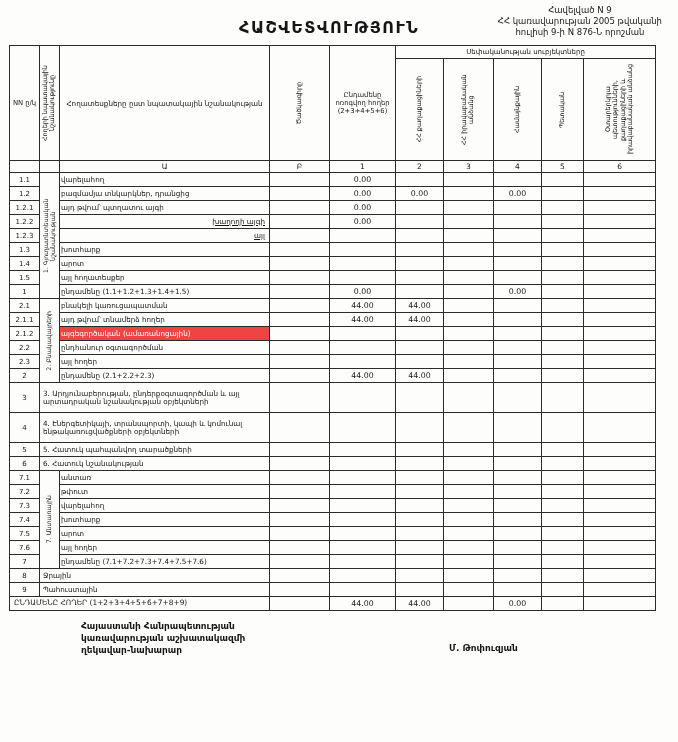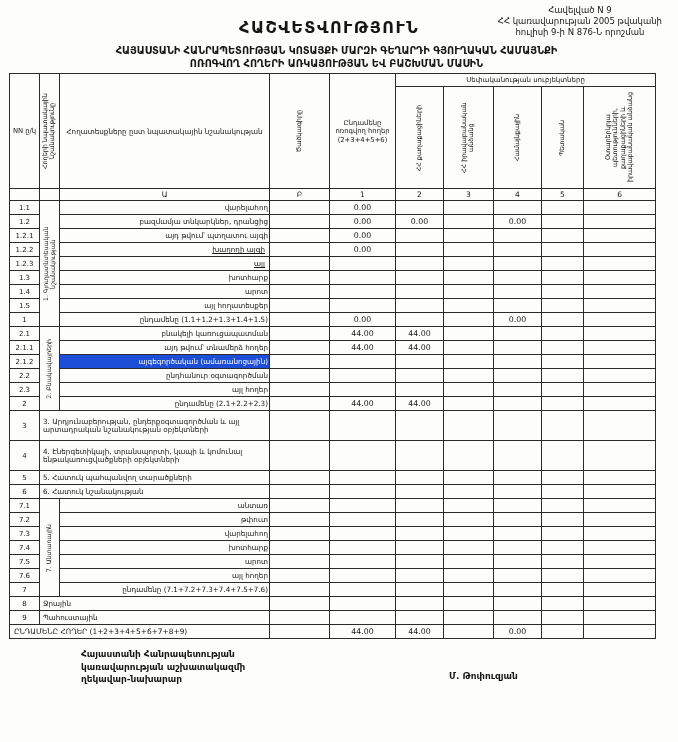--- a/index.html
+++ b/index.html
@@ -69,24 +69,24 @@
     writing-mode: vertical-rl;
     transform: rotate(180deg);
     margin: 0 auto;
     font-size: 6.2px;
     line-height: 1.05;
     max-height: 110px;
     text-align: center;
   }
 
   td.num  { text-align: center; font-size: 7px; }
-  td.desc { text-align: right; font-size: 7.2px; line-height: 1.1; }
+  td.desc { text-align: left; font-size: 7.2px; line-height: 1.1; }
   td.desc.section { text-align: left; padding-left: 3px; }
   td.desc.ind { text-align: right; padding-right: 4px; text-decoration: underline; }
-  td.desc.inv { background: #1d4ed8; color: #fff; }
+  td.desc.inv { background: #ef4444; color: #fff; }
   td.desc.grandlbl { text-align: left; padding-left: 4px; font-size: 7.4px; }
   td.val  { text-align: center; font-size: 7.8px; }
 
   
   .footer { position: relative; margin-top: 9px; height: 46px; }
   .sig-title {
     position: absolute; left: 72px; top: 0;
     font-weight: bold; font-size: 9px; line-height: 1.35;
   }
   .sig-name {
@@ -101,24 +101,20 @@
 
   <div class="top">
     <div class="report-label">ՀԱՇՎԵՏՎՈՒԹՅՈՒՆ</div>
     <div class="appendix">
       <div>Հավելված N 9</div>
       <div>ՀՀ կառավարության 2005 թվականի</div>
       <div>հուլիսի 9-ի N 876-Ն որոշման</div>
     </div>
   </div>
 
-  <div class="titles">
-    <div>ՀԱՅԱՍՏԱՆԻ ՀԱՆՐԱՊԵՏՈՒԹՅԱՆ ԿՈՏԱՅՔԻ ՄԱՐԶԻ ԳԵՂԱՐԴԻ ԳՅՈՒՂԱԿԱՆ ՀԱՄԱՅՆՔԻ</div>
-    <div>ՈՌՈԳՎՈՂ ՀՈՂԵՐԻ ԱՌԿԱՅՈՒԹՅԱՆ ԵՎ ԲԱՇԽՄԱՆ ՄԱՍԻՆ</div>
-  </div>
 
   <table>
     <colgroup>
       <col style="width:30px">
         <col style="width:20px">
         <col style="width:210px">
       <col style="width:60px">
         <col style="width:66px">
         <col style="width:48px">
       <col style="width:50px">

